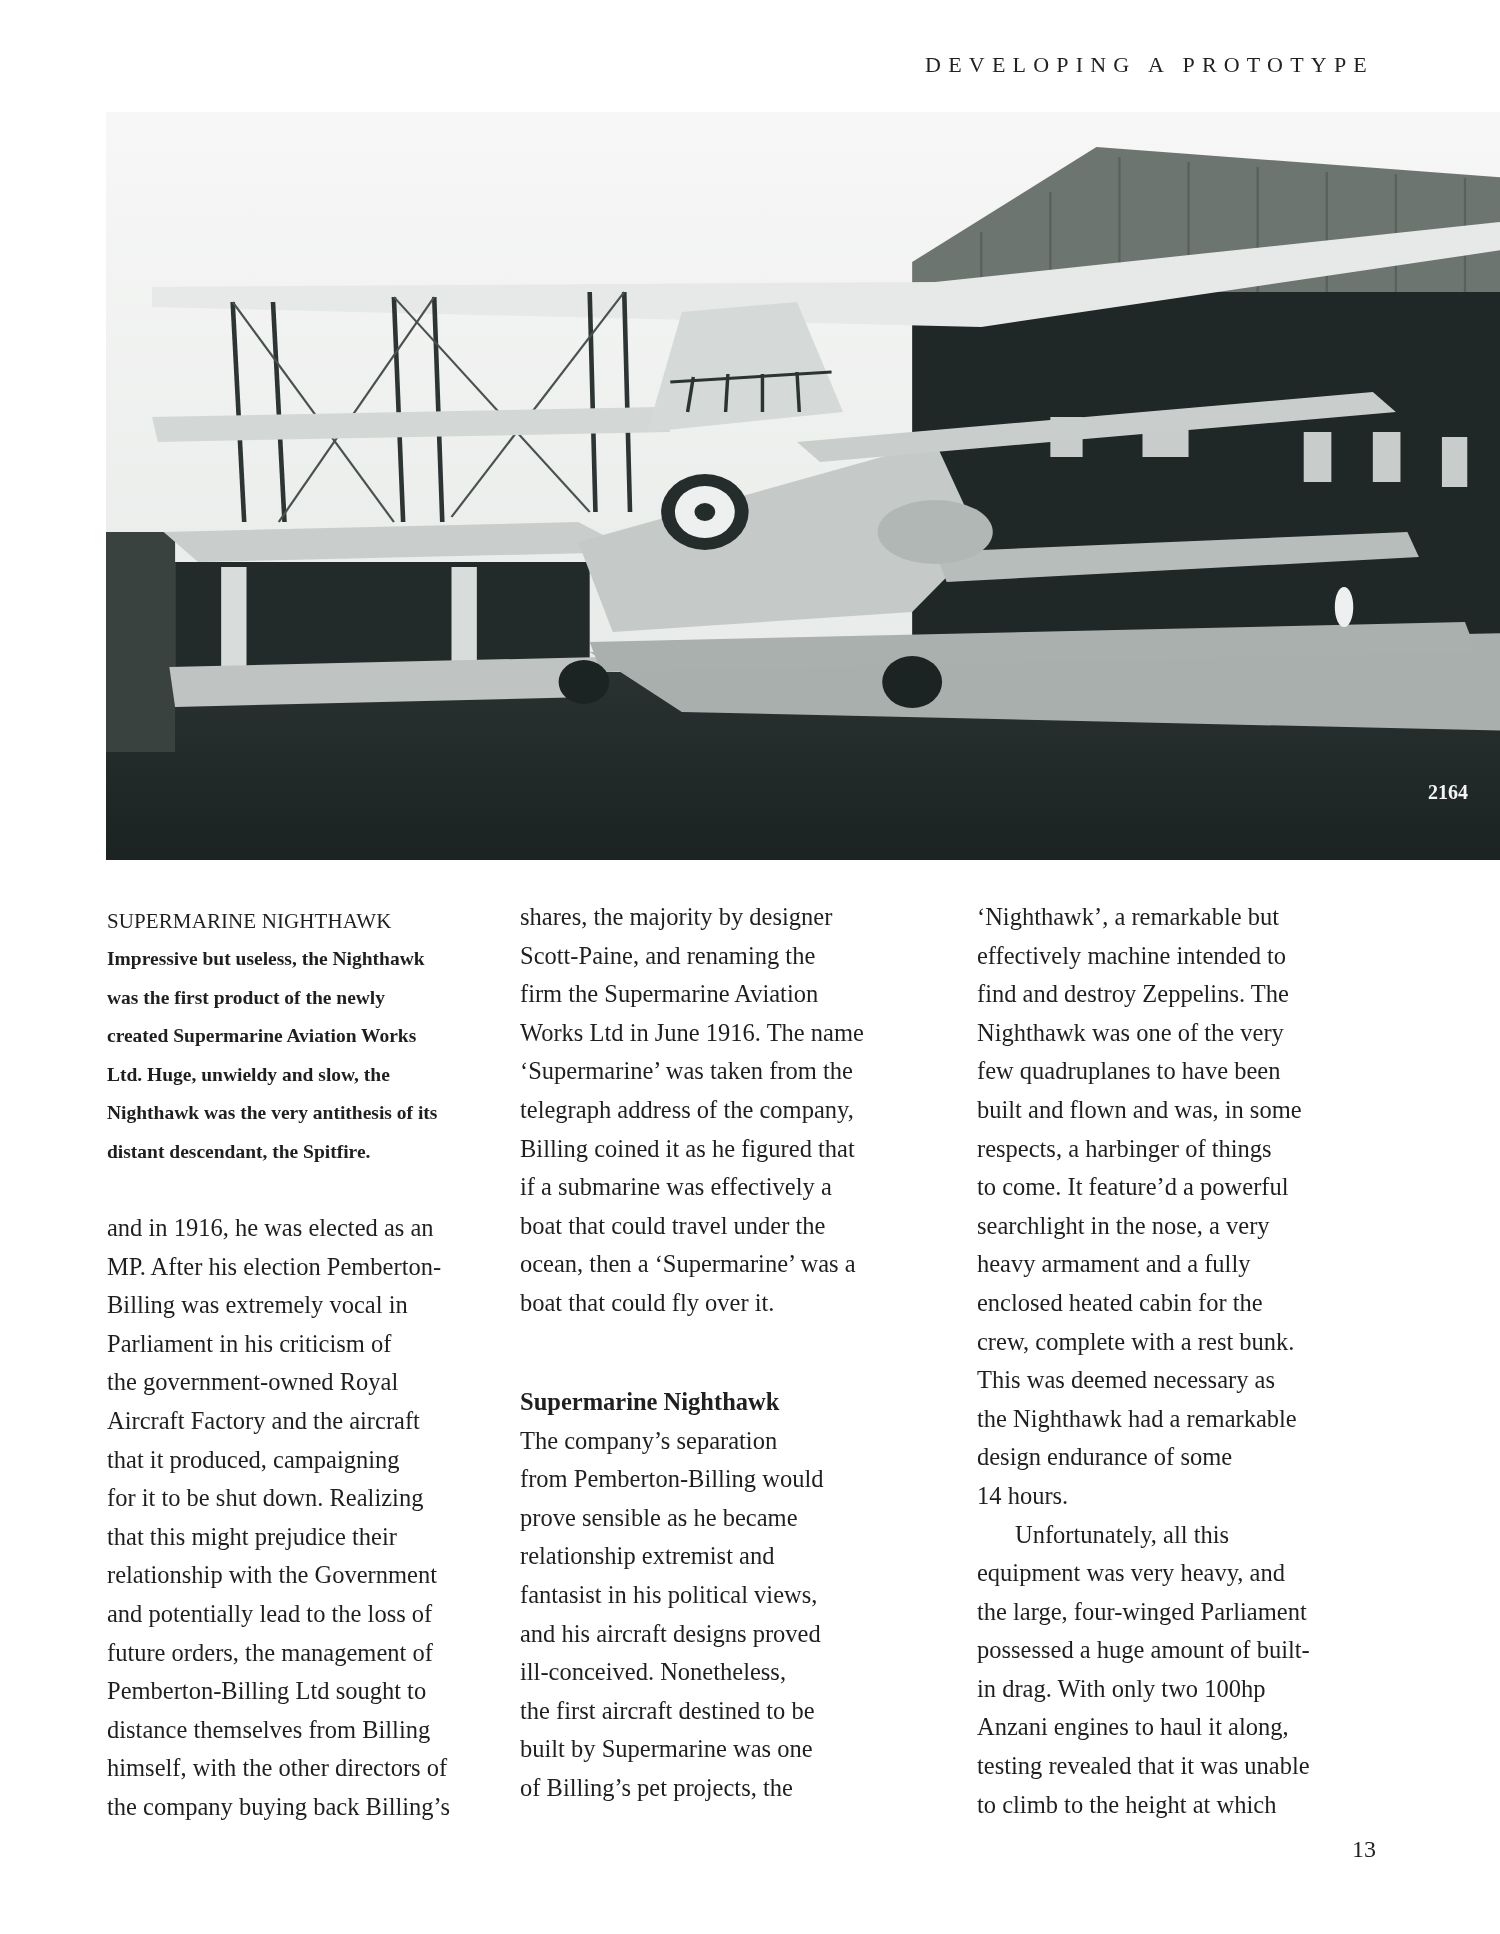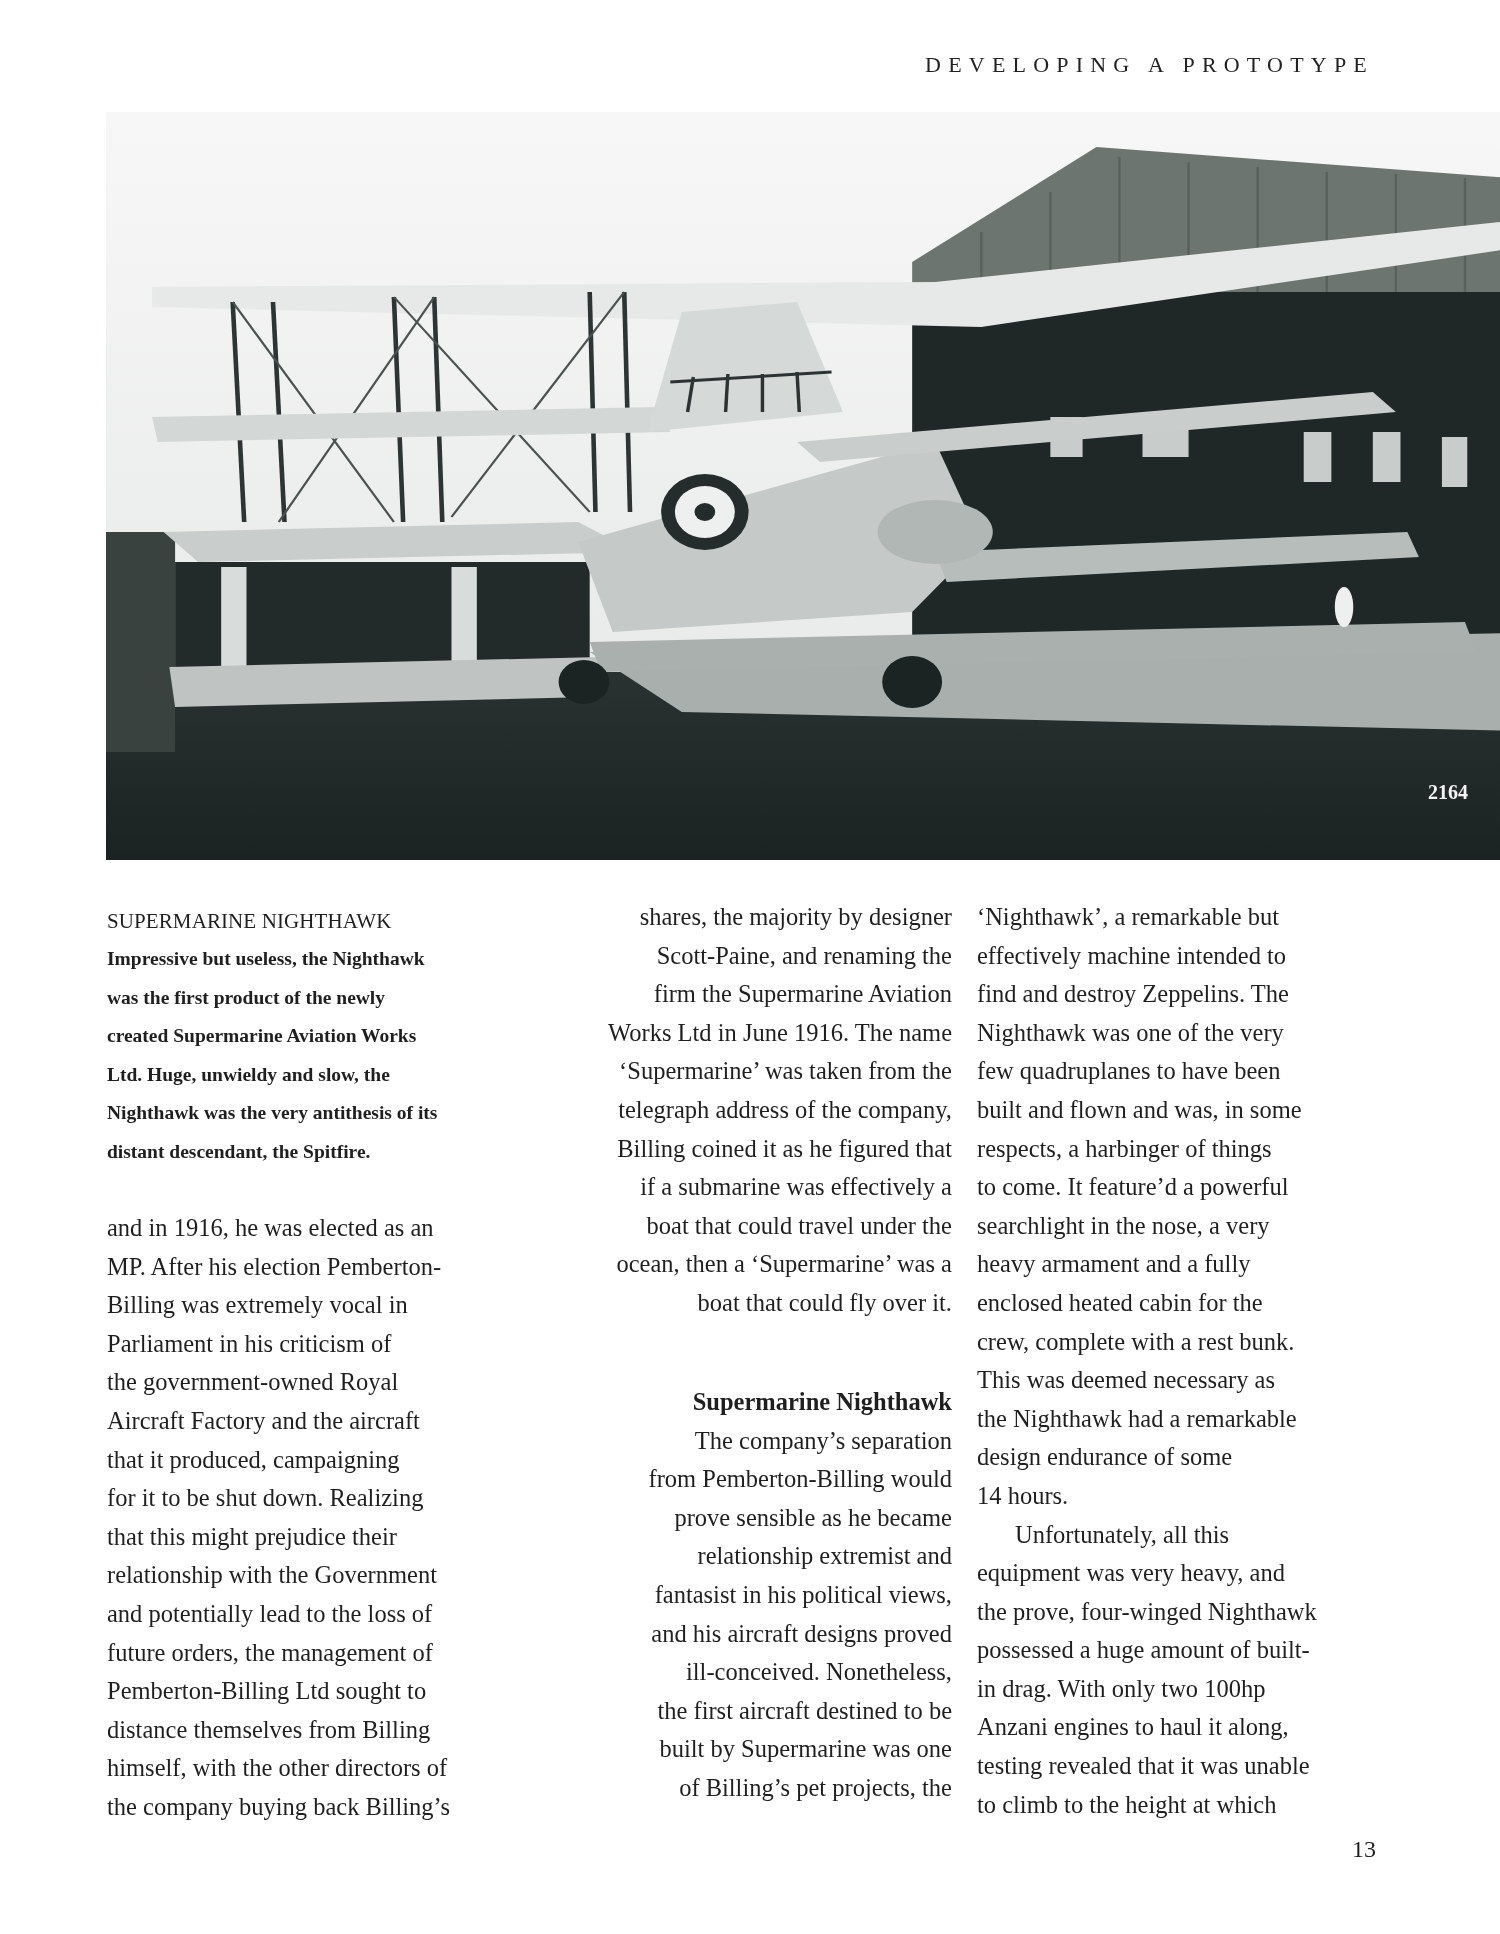--- a/index.html
+++ b/index.html
@@ -19,21 +19,21 @@
     background: #14532d; overflow: hidden;
   }
   .photo svg { display: block; width: 100%; height: 100%; }
   .photo-number {
     position: absolute; right: 96px; bottom: 56px;
     color: #f4f4f4; font-weight: bold; font-size: 20px;
     font-family: "Liberation Serif", serif;
   }
   .column { position: absolute; font-size: 24.5px; line-height: 38.6px; }
   .col1 { left: 107px; width: 410px; }
-  .col2 { left: 542px; width: 410px; text-align: right; }
+  .col2 { left: 520px; width: 410px; }
   .col3 { left: 977px; width: 410px; }
   .line { white-space: nowrap; display: block; }
   .caption-title { font-size: 21px; line-height: 38px; letter-spacing: 0.1px; }
   .caption-line { font-weight: bold; font-size: 19.5px; line-height: 38.6px; }
   .subhead { font-weight: bold; }
   .indent { padding-left: 38px; }
   .page-number {
     position: absolute; right: 124px; top: 1836px; font-size: 24px;
   }
 </style>
@@ -205,21 +205,21 @@
   <span class="line">searchlight in the nose, a very</span>
   <span class="line">heavy armament and a fully</span>
   <span class="line">enclosed heated cabin for the</span>
   <span class="line">crew, complete with a rest bunk.</span>
   <span class="line">This was deemed necessary as</span>
   <span class="line">the Nighthawk had a remarkable</span>
   <span class="line">design endurance of some</span>
   <span class="line">14 hours.</span>
   <span class="line indent">Unfortunately, all this</span>
   <span class="line">equipment was very heavy, and</span>
-  <span class="line">the prove, four-winged Nighthawk</span>
+  <span class="line">the large, four-winged Parliament</span>
   <span class="line">possessed a huge amount of built-</span>
   <span class="line">in drag. With only two 100hp</span>
   <span class="line">Anzani engines to haul it along,</span>
   <span class="line">testing revealed that it was unable</span>
   <span class="line">to climb to the height at which</span>
 </div>
 
 <div class="page-number">13</div>
 
 </body></html>

